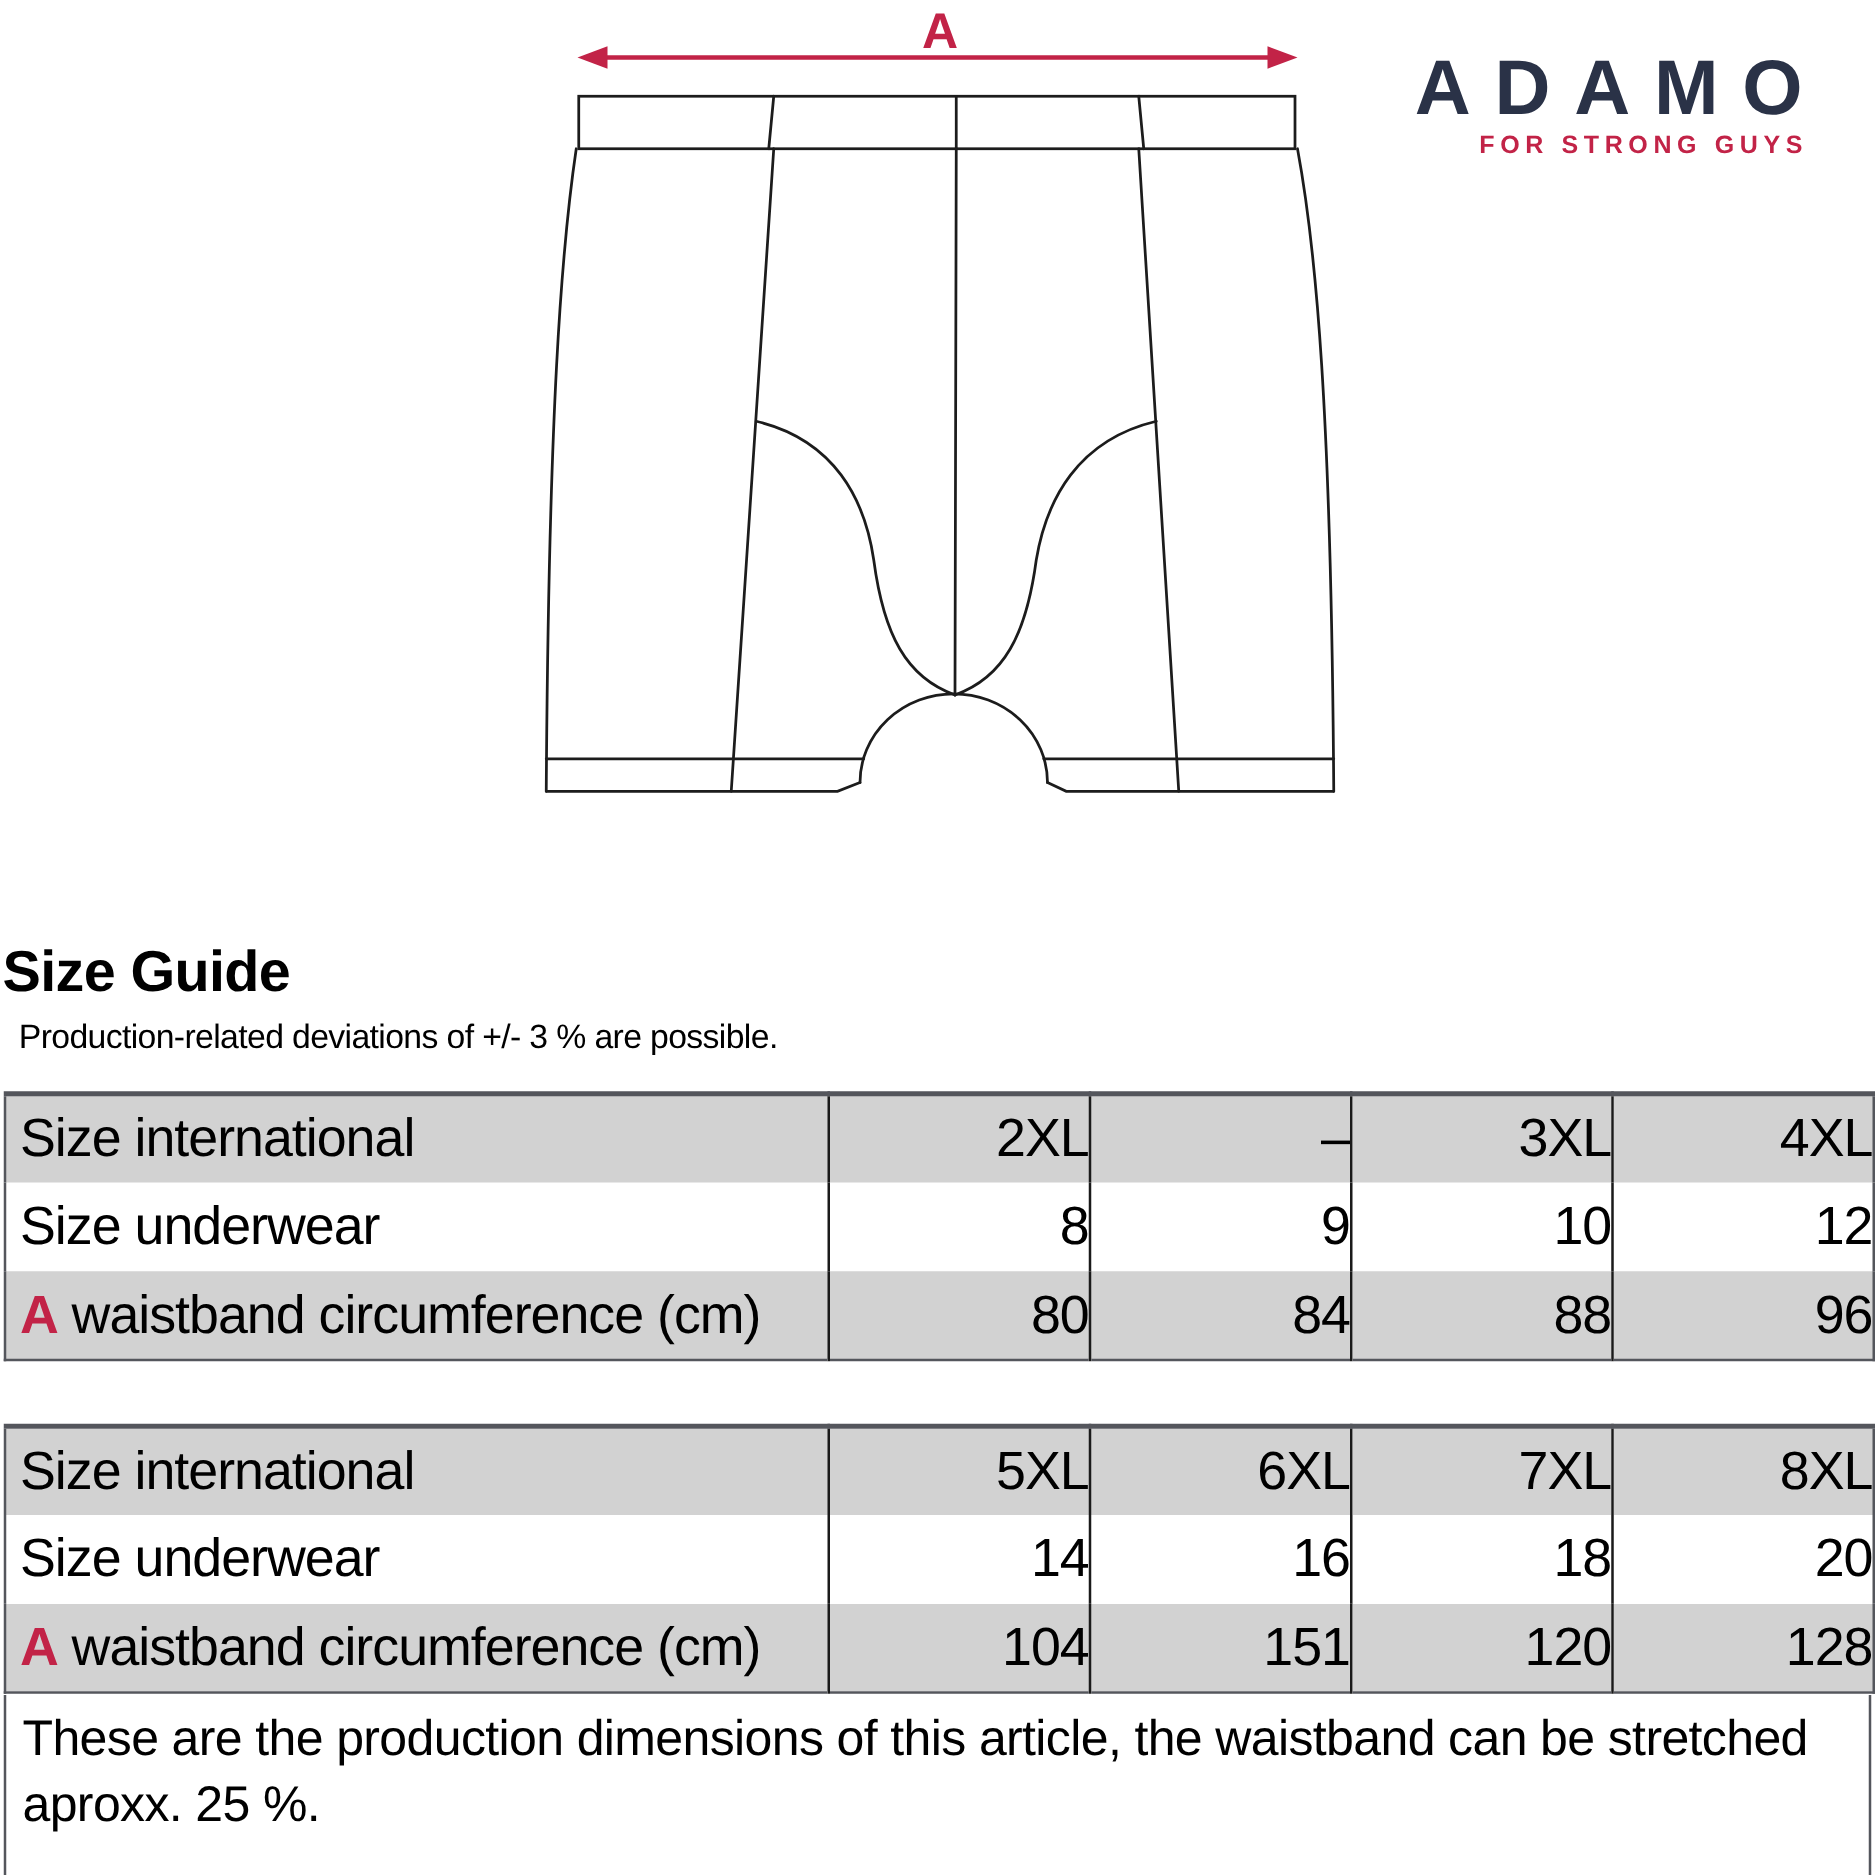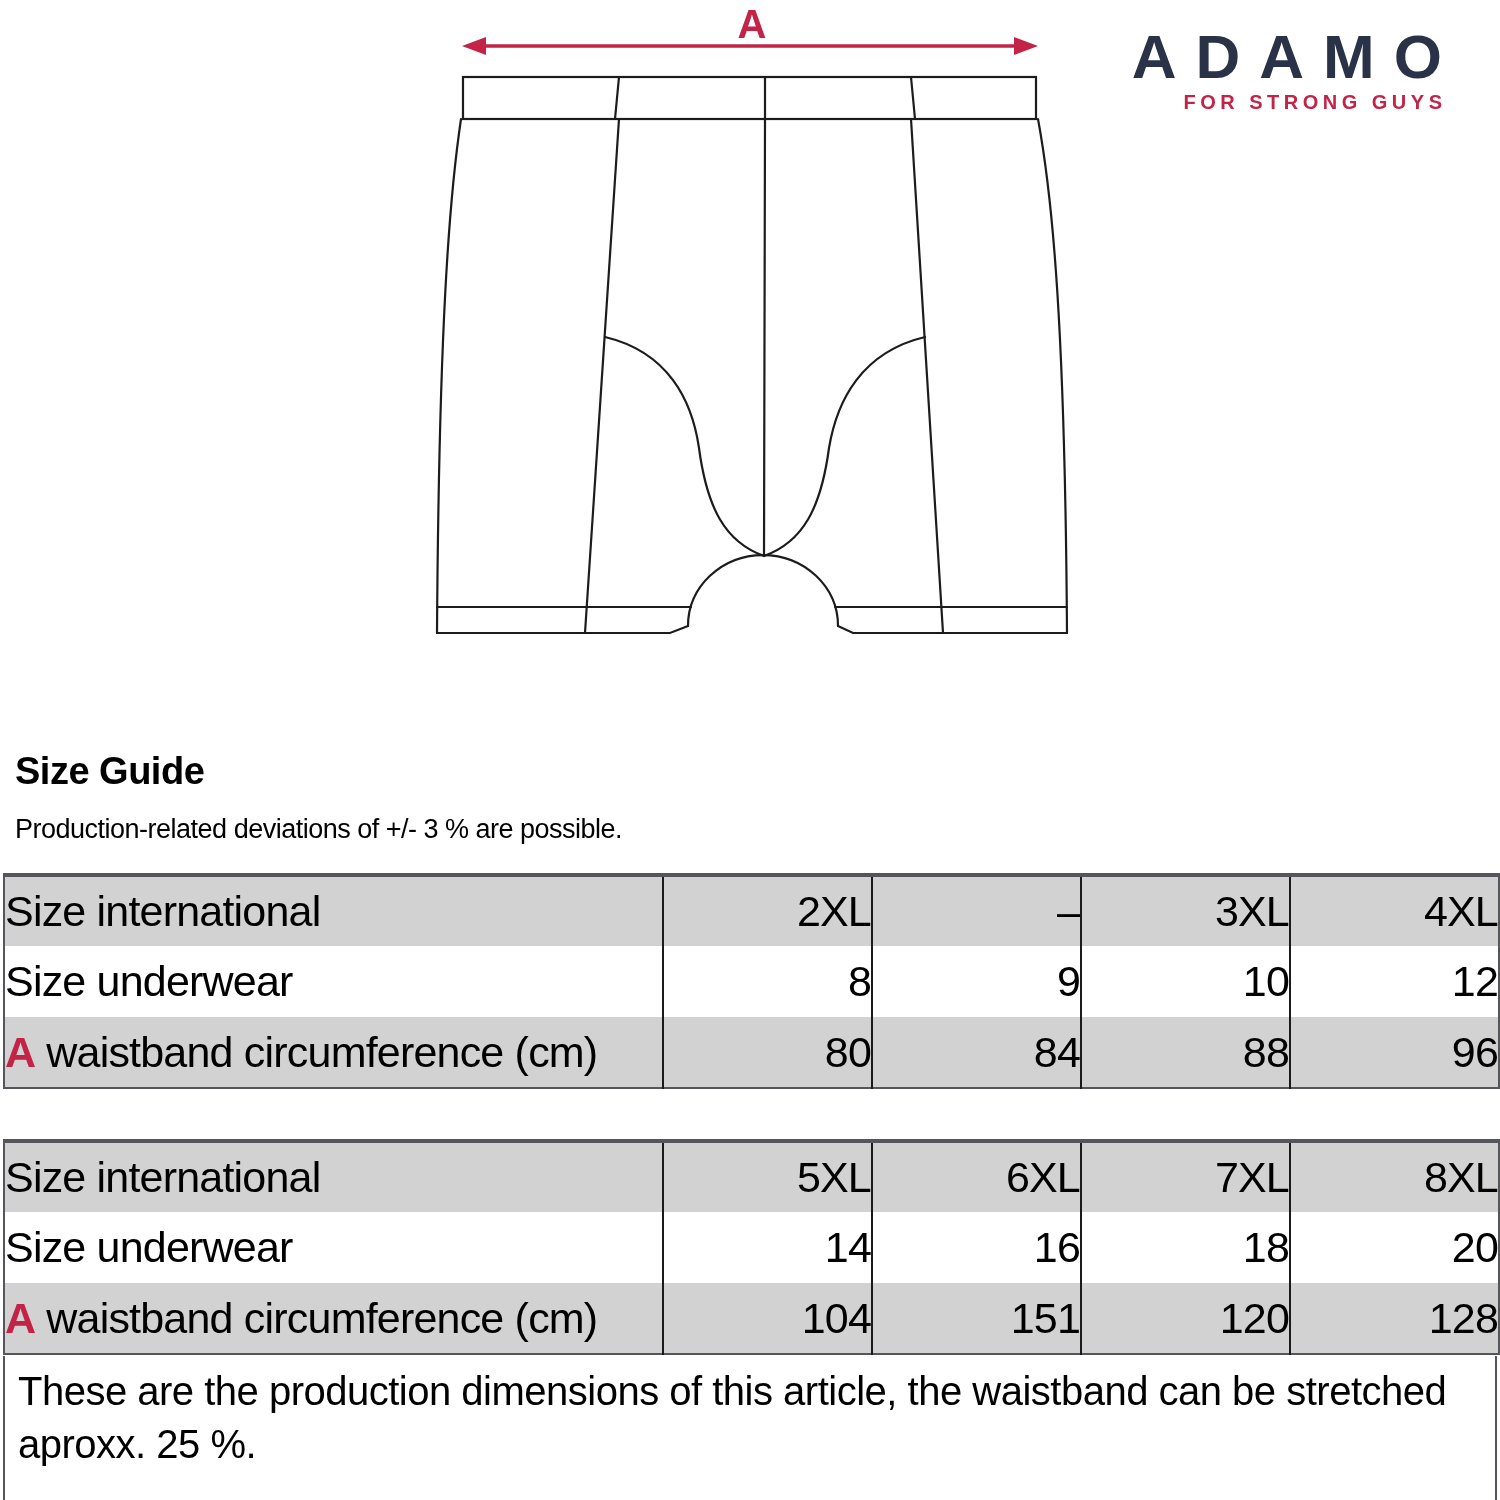--- a/index.html
+++ b/index.html
@@ -14,34 +14,34 @@
   body{
     width:1500px;height:1500px;position:relative;background:#ffffff;
     font-family:"Liberation Sans","DejaVu Sans",sans-serif;color:#000;
     overflow:hidden;
   }
 
   
   .diagram{position:absolute;left:420px;top:0;width:660px;height:660px;}
 
   
-  .logo{position:absolute;top:24px;right:58px;text-align:right;}
+  .logo{position:absolute;top:38px;right:58px;text-align:right;}
   .logo .word{
     font-size:62px;font-weight:600;color:var(--navy);
     letter-spacing:19px;margin-right:-19px;line-height:1.05;
   }
   .logo .tagline{
     margin-top:2px;font-size:20px;font-weight:700;color:var(--red);
     letter-spacing:4.5px;margin-right:-4.5px;line-height:1.1;
   }
 
   
   .title{
-    position:absolute;left:15px;top:750px;
-    font-size:38px;font-weight:700;letter-spacing:-0.5px;
+    position:absolute;left:2px;top:750px;
+    font-size:46px;font-weight:700;letter-spacing:-0.5px;
   }
   .subtitle{
     position:absolute;left:15px;top:814px;
     font-size:27px;letter-spacing:-0.5px;
   }
 
   
   table.size-table{
     position:absolute;left:3px;width:1494px;
     border-collapse:collapse;table-layout:fixed;
@@ -51,21 +51,21 @@
   }
   #table1{top:873px;}
   #table2{top:1139px;}
   table.size-table tr{height:71px;}
   table.size-table tr.shaded{background:var(--row_gray);}
   table.size-table td{
     padding:0;vertical-align:middle;
     border-left:2px solid var(--line_black);
     white-space:nowrap;overflow:hidden;
   }
-  table.size-table td.label{border-left:none;text-align:left;}
+  table.size-table td.label{border-left:none;padding-left:11px;text-align:left;}
   table.size-table td.val{text-align:right;}
   .a-mark{color:var(--red);font-weight:700;}
   .label-rest{margin-left:11px;}
   col.c-label{width:659px;}
   col.c-val{width:209px;}
 
   
   .footnote{
     position:absolute;left:3px;top:1356px;width:1494px;height:156px;
     background:#fff;

